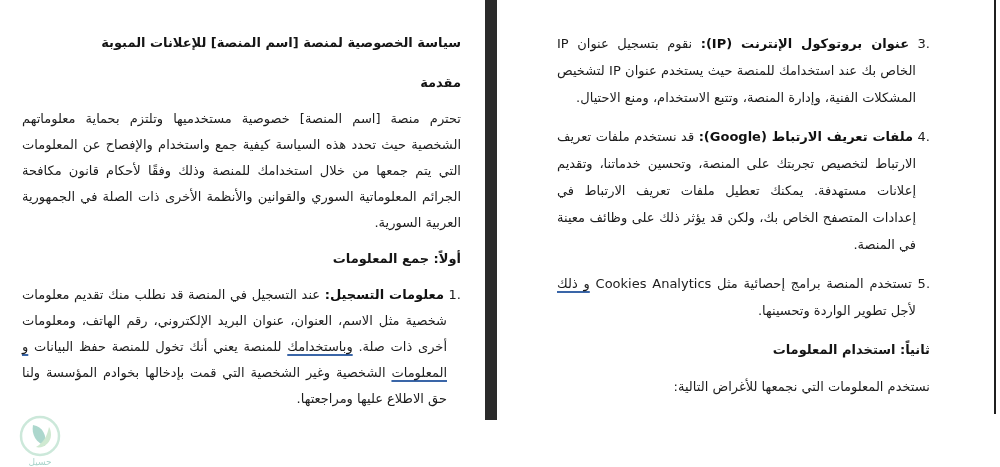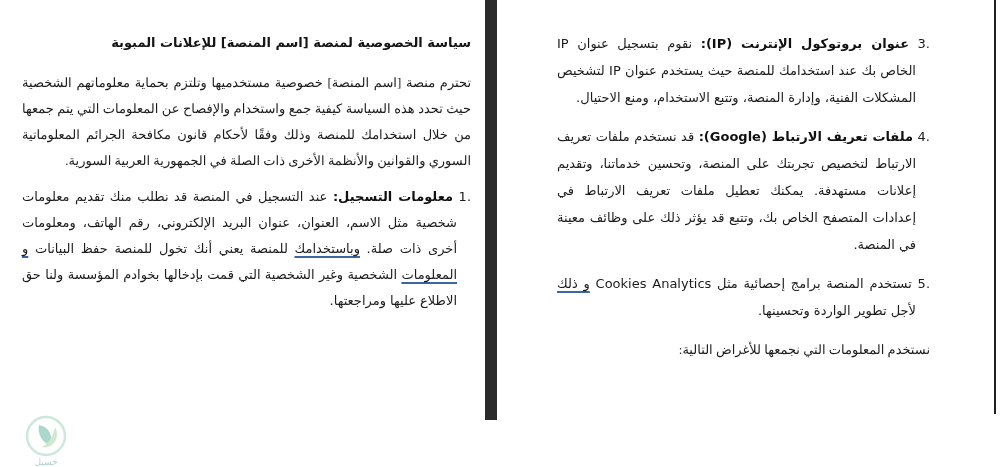--- a/index.html
+++ b/index.html
@@ -3,26 +3,26 @@
 <meta charset="utf-8">
 <style>
   html,body{margin:0;padding:0;}
   body{
     width:1000px;height:467px;overflow:hidden;position:relative;
     background:#ffffff;
     font-family:"DejaVu Sans", sans-serif;
     color:#1c1c1c;
   }
   .page{position:absolute;top:0;direction:rtl;font-size:13px;line-height:26px;}
-  .page-left{left:0;width:485px;height:467px;padding:30px 14px 0 22px;box-sizing:border-box;}
+  .page-left{left:0;width:485px;height:467px;padding:30px 24px 0 22px;box-sizing:border-box;}
   .page-right{left:497px;width:503px;height:464px;padding:30px 70px 0 60px;box-sizing:border-box;line-height:27px;}
   h1,h2{font-size:13px;margin:0;font-weight:bold;color:#151515;}
   .page-left h1{margin-bottom:14px;}
   .page-left h2{margin-bottom:10px;}
-  p{margin:0 0 10px 0;font-family:Liberation Serif, serif;}
+  p{margin:0 0 10px 0;}
   .just{text-align:justify;text-justify:inter-word;}
   .li{padding-right:14px;text-indent:-14px;margin-bottom:10px;}
   .page-right .li{margin-bottom:12px;}
   .num{unicode-bidi:isolate;}
   b{color:#111;}
   .ins{
     text-decoration:underline;
     text-decoration-color:#3a66a8;
     text-decoration-thickness:1.5px;
     text-underline-offset:3px;
@@ -31,56 +31,59 @@
   .purposes-intro{margin-bottom:12px;}
   .divider-bar{
     position:absolute;left:485px;top:0;width:12px;height:420px;
     background:#2b2b2b;
   }
   .right-edge-line{
     position:absolute;left:994px;top:0;width:2px;height:414px;
     background:#1f1f1f;
   }
   .watermark{
-    position:absolute;left:16px;top:415px;width:60px;opacity:0.45;
+    position:absolute;left:10px;top:415px;width:60px;opacity:0.45;
     text-align:center;pointer-events:none;
   }
   .wm-circle{width:42px;height:42px;}
   .wm-text{
     font-size:9px;line-height:10px;color:#3f9e8a;direction:rtl;
     margin-top:-4px;text-align:center;letter-spacing:2px;
   }
 </style>
 </head>
 <body>
 
 <div class="page page-left">
   <h1>سياسة الخصوصية لمنصة [اسم المنصة] للإعلانات المبوبة</h1>
+  <h2>مقدمة</h2>
   <p class="just">تحترم منصة [اسم المنصة] خصوصية مستخدميها وتلتزم بحماية معلوماتهم الشخصية حيث تحدد هذه السياسة كيفية جمع واستخدام والإفصاح عن المعلومات التي يتم جمعها من خلال استخدامك للمنصة وذلك وفقًا لأحكام قانون مكافحة الجرائم المعلوماتية السوري والقوانين والأنظمة الأخرى ذات الصلة في الجمهورية العربية السورية.</p>
+  <h2 class="sec-heading">أولاً: جمع المعلومات</h2>
   <div class="li just">
     <span class="num" dir="ltr">1.</span>
     <b>معلومات التسجيل:</b><span> عند التسجيل في المنصة قد نطلب منك تقديم معلومات شخصية مثل الاسم، العنوان، عنوان البريد الإلكتروني، رقم الهاتف، ومعلومات أخرى ذات صلة. </span><span class="ins">وباستخدامك</span><span> للمنصة يعني أنك تخول للمنصة حفظ البيانات </span><span class="ins">و المعلومات</span><span> الشخصية وغير الشخصية التي قمت بإدخالها بخوادم المؤسسة ولنا حق الاطلاع عليها ومراجعتها.</span>
   </div>
 </div>
 
 <div class="divider-bar"></div>
 
 <div class="page page-right">
   <div class="li just">
     <span class="num" dir="ltr">3.</span>
     <b>عنوان بروتوكول الإنترنت (IP):</b><span> نقوم بتسجيل عنوان IP الخاص بك عند استخدامك للمنصة حيث يستخدم عنوان IP لتشخيص المشكلات الفنية، وإدارة المنصة، وتتبع الاستخدام، ومنع الاحتيال.</span>
   </div>
   <div class="li just">
     <span class="num" dir="ltr">4.</span>
-    <b>ملفات تعريف الارتباط (Google):</b><span> قد نستخدم ملفات تعريف الارتباط لتخصيص تجربتك على المنصة، وتحسين خدماتنا، وتقديم إعلانات مستهدفة. يمكنك تعطيل ملفات تعريف الارتباط في إعدادات المتصفح الخاص بك، وتتبع قد يؤثر ذلك على وظائف معينة في المنصة.</span>
+    <b>ملفات تعريف الارتباط (Google):</b><span> قد نستخدم ملفات تعريف الارتباط لتخصيص تجربتك على المنصة، وتحسين خدماتنا، وتقديم إعلانات مستهدفة. يمكنك تعطيل ملفات تعريف الارتباط في إعدادات المتصفح الخاص بك، ولكن قد يؤثر ذلك على وظائف معينة في المنصة.</span>
   </div>
   <div class="li just">
     <span class="num" dir="ltr">5.</span>
     <span>تستخدم المنصة برامج إحصائية مثل Cookies Analytics </span><span class="ins">و ذلك</span><span> لأجل تطوير الواردة وتحسينها.</span>
   </div>
+  <h2 class="sec-heading">ثانياً: استخدام المعلومات</h2>
   <p class="purposes-intro">نستخدم المعلومات التي نجمعها للأغراض التالية:</p>
 
 </div>
 
 <div class="right-edge-line"></div>
 
 <div class="watermark">
   <svg class="wm-circle" viewBox="0 0 42 42" width="42" height="42">
     <circle cx="21" cy="21" r="19" fill="#ffffff" stroke="#8fceae" stroke-width="2.5"></circle>
     <path d="M14 10 C24 12 28 20 26 31 C18 28 12 20 14 10 Z" fill="#49a892"></path>

